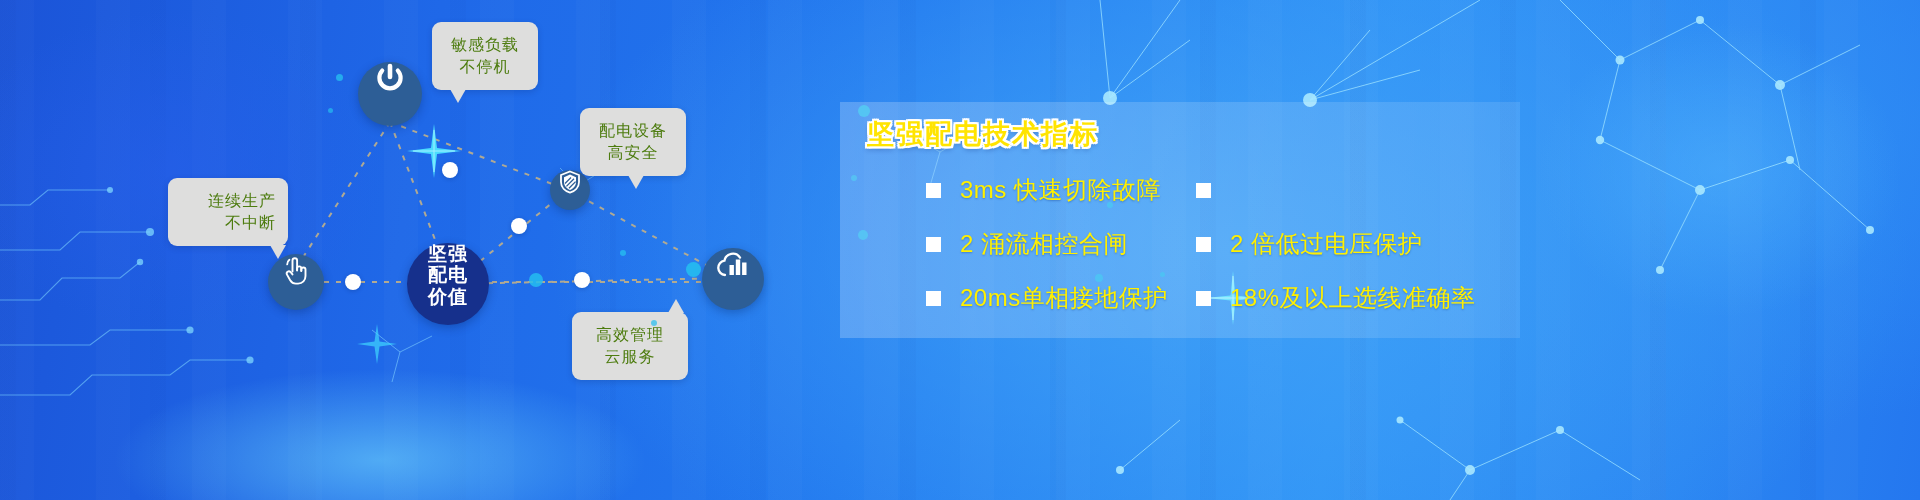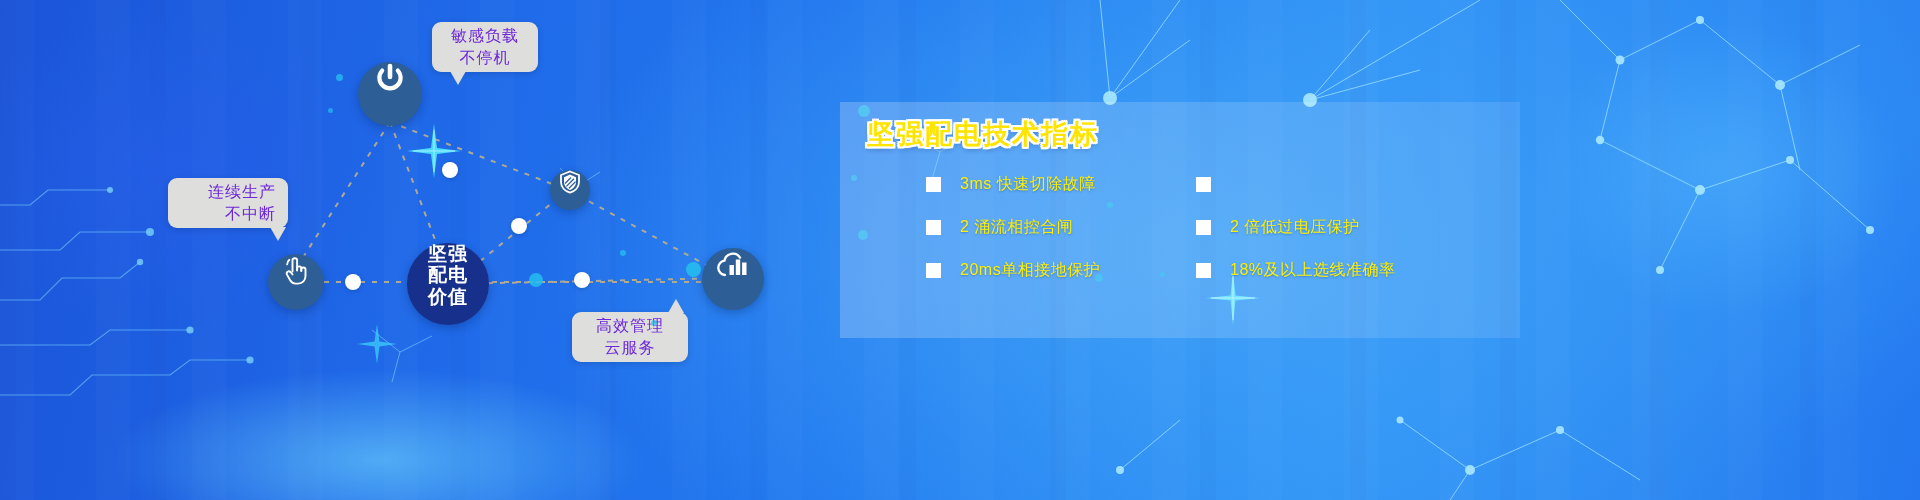--- a/index.html
+++ b/index.html
@@ -37,22 +37,22 @@
   .node{position:absolute;border-radius:50%;display:flex;align-items:flex-start;justify-content:center;
         box-shadow:0 3px 10px rgba(4,30,90,.30);}
   .node.icon-node{background:#2d5e96;}
   .node.center-node{background:#16308c;color:#fff;text-align:center;line-height:1.12;
       font-weight:bold;font-size:19px;letter-spacing:1px;}
   .center-node span{display:block;}
 
   .dot{position:absolute;border-radius:50%;background:#ffffff;box-shadow:0 1px 4px rgba(0,30,90,.25);}
   .cyan-dot{position:absolute;border-radius:50%;background:#25bdf0;}
 
-  .callout{position:absolute;background:#dededd;border-radius:9px;color:#6d28d9;
-     font-size:16px;line-height:1.38;text-align:center;padding:3px 12px;letter-spacing:1px;
+  .callout{position:absolute;background:#dededd;border-radius:9px;color:#4d7c0f;
+     font-size:16px;line-height:1.38;text-align:center;padding:12px 12px;letter-spacing:1px;
      box-shadow:0 2px 6px rgba(0,30,90,.18);}
   .callout .tail{position:absolute;width:0;height:0;
      border-left:8px solid transparent;border-right:8px solid transparent;}
   .callout .tail.down{border-top:14px solid #dededd;bottom:-13px;}
   .callout .tail.up{border-bottom:14px solid #dededd;top:-13px;}
 
   .sparkle{position:absolute;pointer-events:none;}
 
   
   .panel{position:absolute;left:840px;top:102px;width:680px;height:236px;
@@ -60,21 +60,21 @@
   .panel-title{position:absolute;left:27px;top:14px;font-size:27px;font-weight:bold;
      color:#ffe400;letter-spacing:2px;
      text-shadow:
         -2px -2px 0 #fff, 2px -2px 0 #fff, -2px 2px 0 #fff, 2px 2px 0 #fff,
         -2px 0 0 #fff, 2px 0 0 #fff, 0 -2px 0 #fff, 0 2px 0 #fff,
         0 3px 5px rgba(10,40,120,.45);}
   .spec-grid{position:absolute;left:86px;top:72px;width:590px;
      display:grid;grid-template-columns:270px 1fr;grid-row-gap:22px;}
   .spec-item{display:flex;align-items:center;}
   .spec-bullet{width:15px;height:15px;background:#ffffff;flex:0 0 auto;margin-right:19px;}
-  .spec-text{color:#fff000;font-size:16px;letter-spacing:.5px;white-space:nowrap;
+  .spec-text{color:#fff000;font-size:24px;letter-spacing:.5px;white-space:nowrap;
      text-shadow:0 1px 2px rgba(10,40,120,.35);}
 </style>
 </head>
 <body>
 
 <div id="stage">
 
   <div class="bg-base"></div>
   <div class="bg-stripes"></div>
   <div class="bg-stripes2"></div>
@@ -190,20 +190,25 @@
   <div class="node icon-node" style="left:550px;top:170px;width:40px;height:40px;">
     <svg width="22" height="24" viewBox="0 0 22 24">
       <path d="M11 1.5 L20 5 V12 C20 17.5 15.8 21.3 11 22.6 C6.2 21.3 2 17.5 2 12 V5 Z" fill="none" stroke="#fff" stroke-width="1.8"></path>
       <path d="M11 4.6 L17 7.2 V12 C17 16 14 18.8 11 19.9 C8 18.8 5 16 5 12 V7.2 Z" fill="#fff"></path>
       <g stroke="#2d5e96" stroke-width="1.3">
         <path d="M6 13.5 L12 7.5"></path>
           <path d="M7.4 16.4 L15 8.8"></path>
           <path d="M10 18.3 L16.6 11.6"></path>
       </g>
     </svg>
+  </div>
+  <div class="callout" style="left:580px;top:108px;width:82px;">
+    <div>配电设备</div>
+    <div>高安全</div>
+    <div class="tail down" style="left:48px"></div>
   </div>
 
   <div class="node icon-node" style="left:268px;top:254px;width:56px;height:56px;">
     <svg width="30" height="32" viewBox="0 0 30 32">
       <g fill="none" stroke="#fff" stroke-width="1.9" stroke-linecap="round" stroke-linejoin="round">
         <path d="M11.5 17.5 V6.5 a2.3 2.3 0 0 1 4.6 0 V16"></path>
         <path d="M16.1 16.5 v-2 a2.1 2.1 0 0 1 4.2 0 v2.2"></path>
         <path d="M20.3 17 v-1.4 a2.1 2.1 0 0 1 4.2 0 V22 c0 4.4-3 7.6-7.4 7.6 h-2.4
                  c-2.6 0-4.2-1.3-5.5-3.4 L6 20.6 a2.2 2.2 0 0 1 3.5-2.6 l2 2.4"></path>
         <path d="M6.2 10.4 a5.6 5.6 0 0 1 2.2-4.6"></path>

